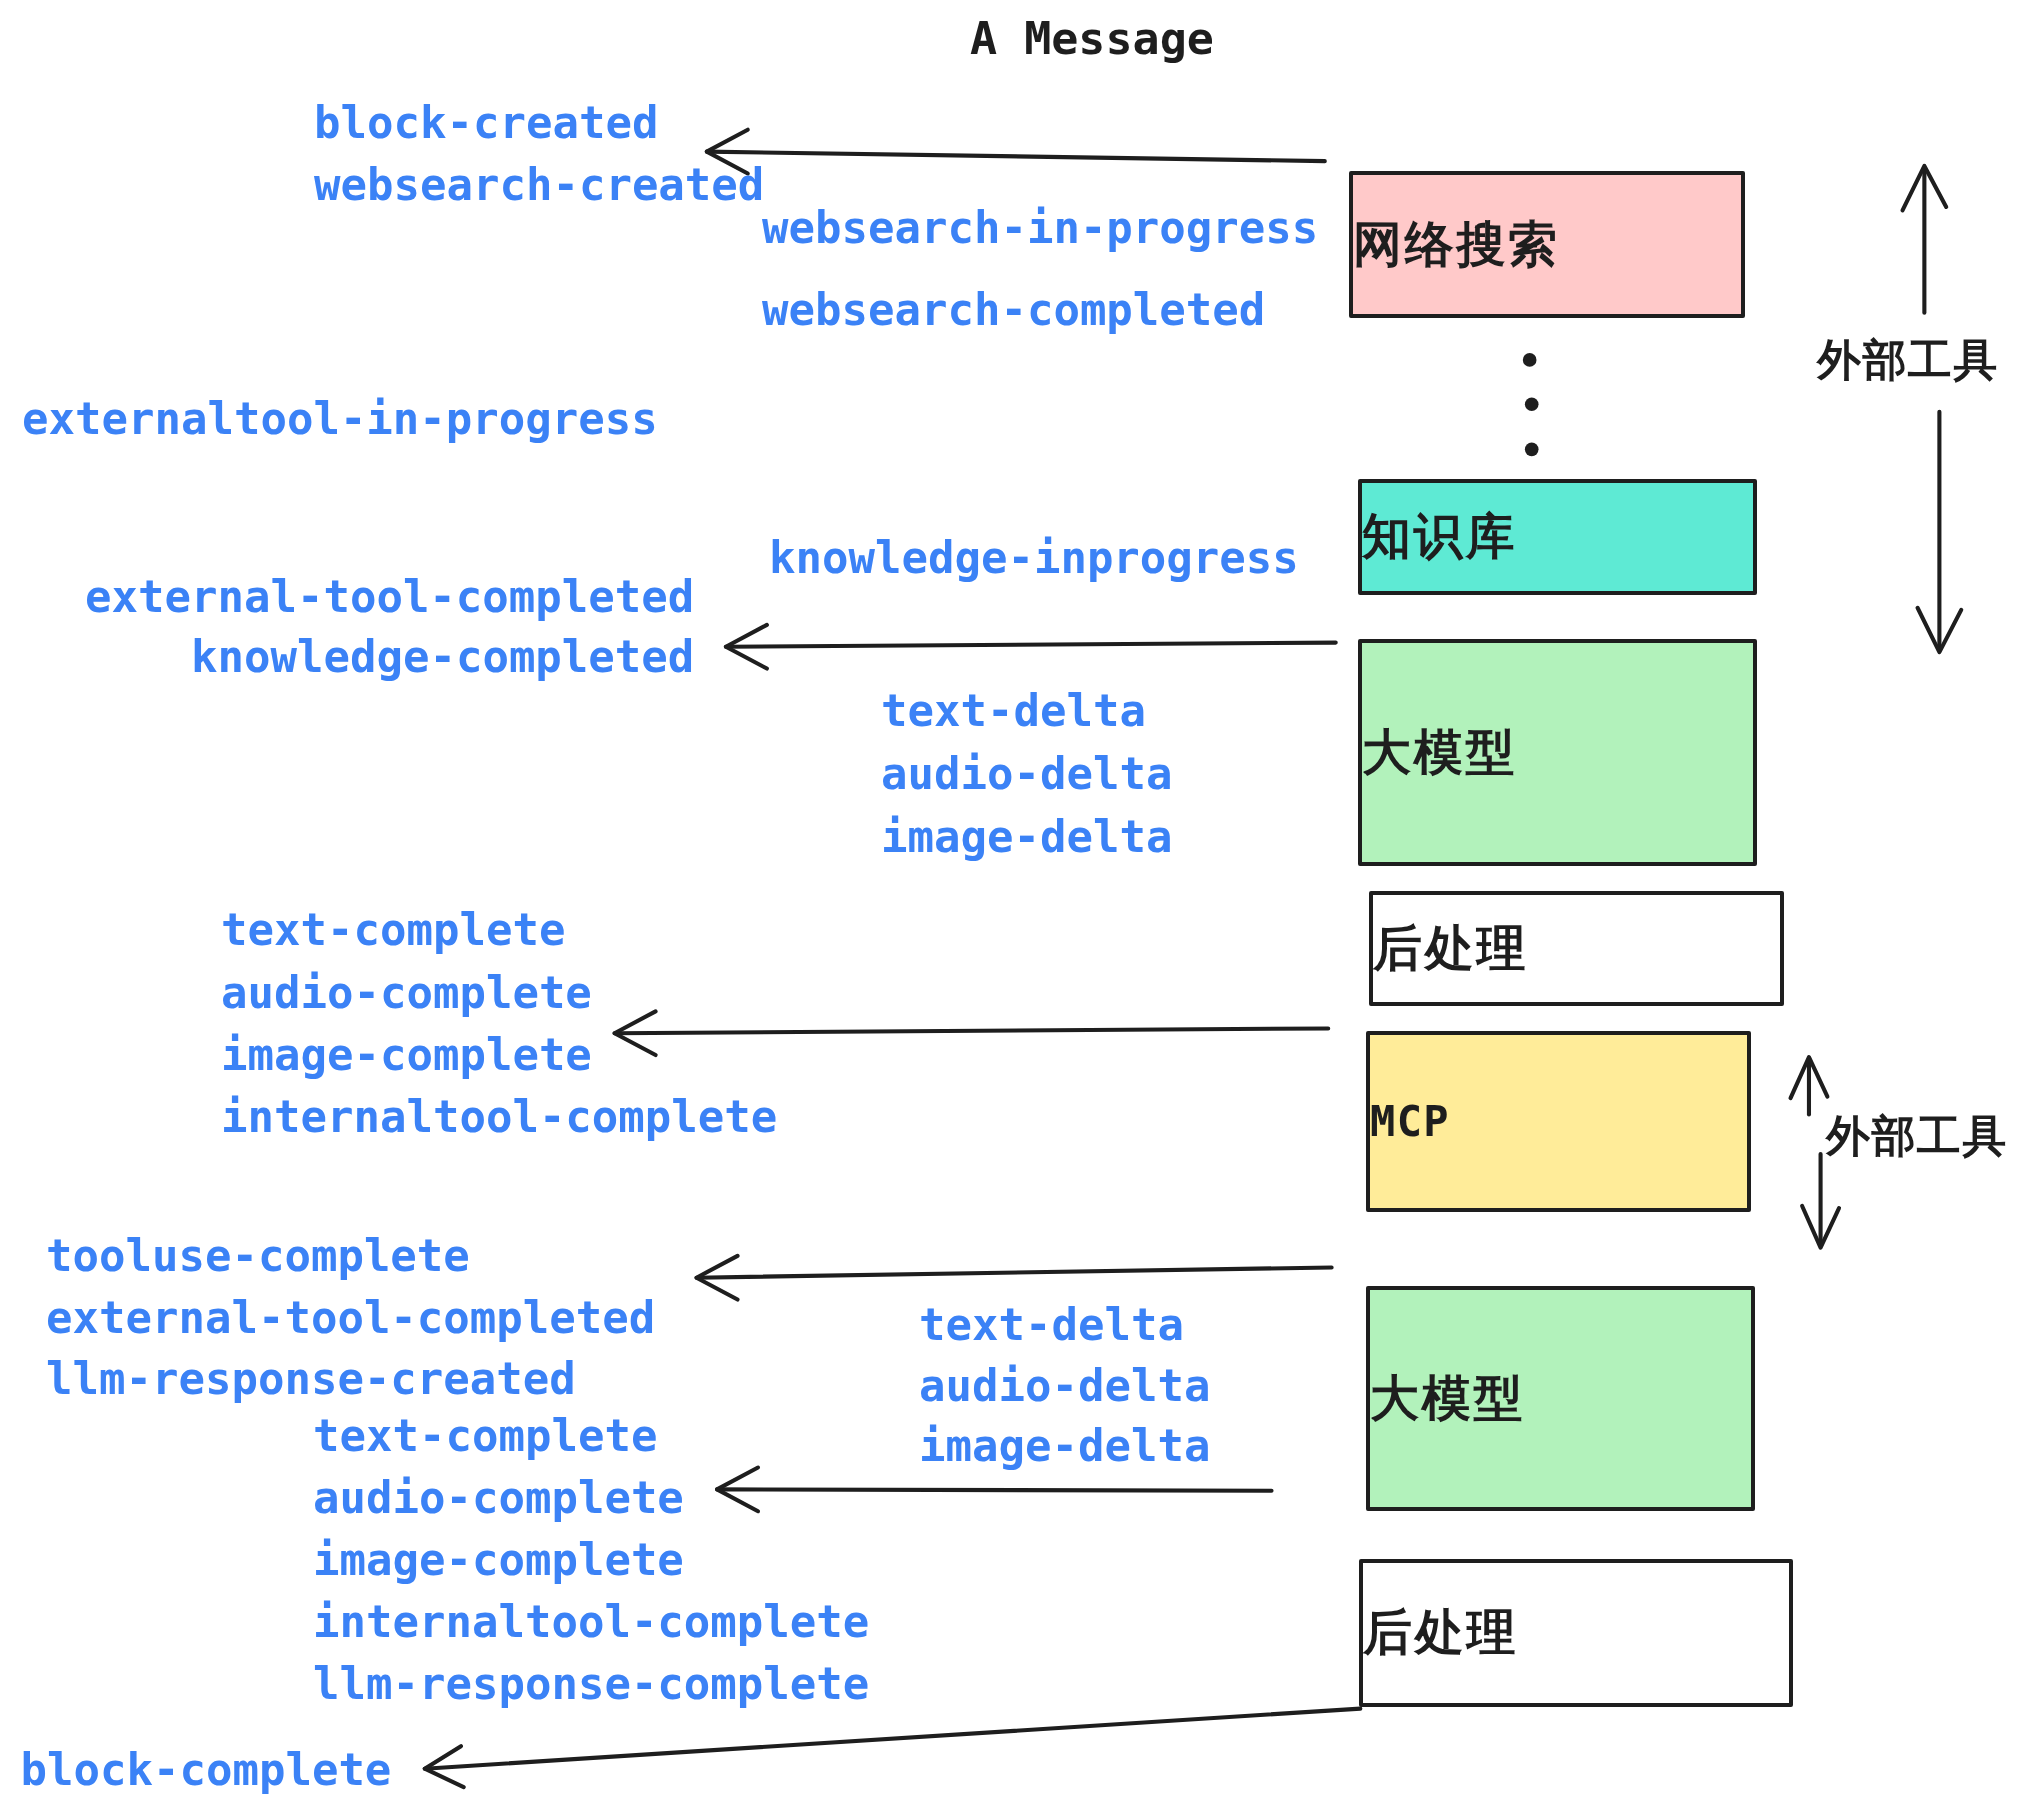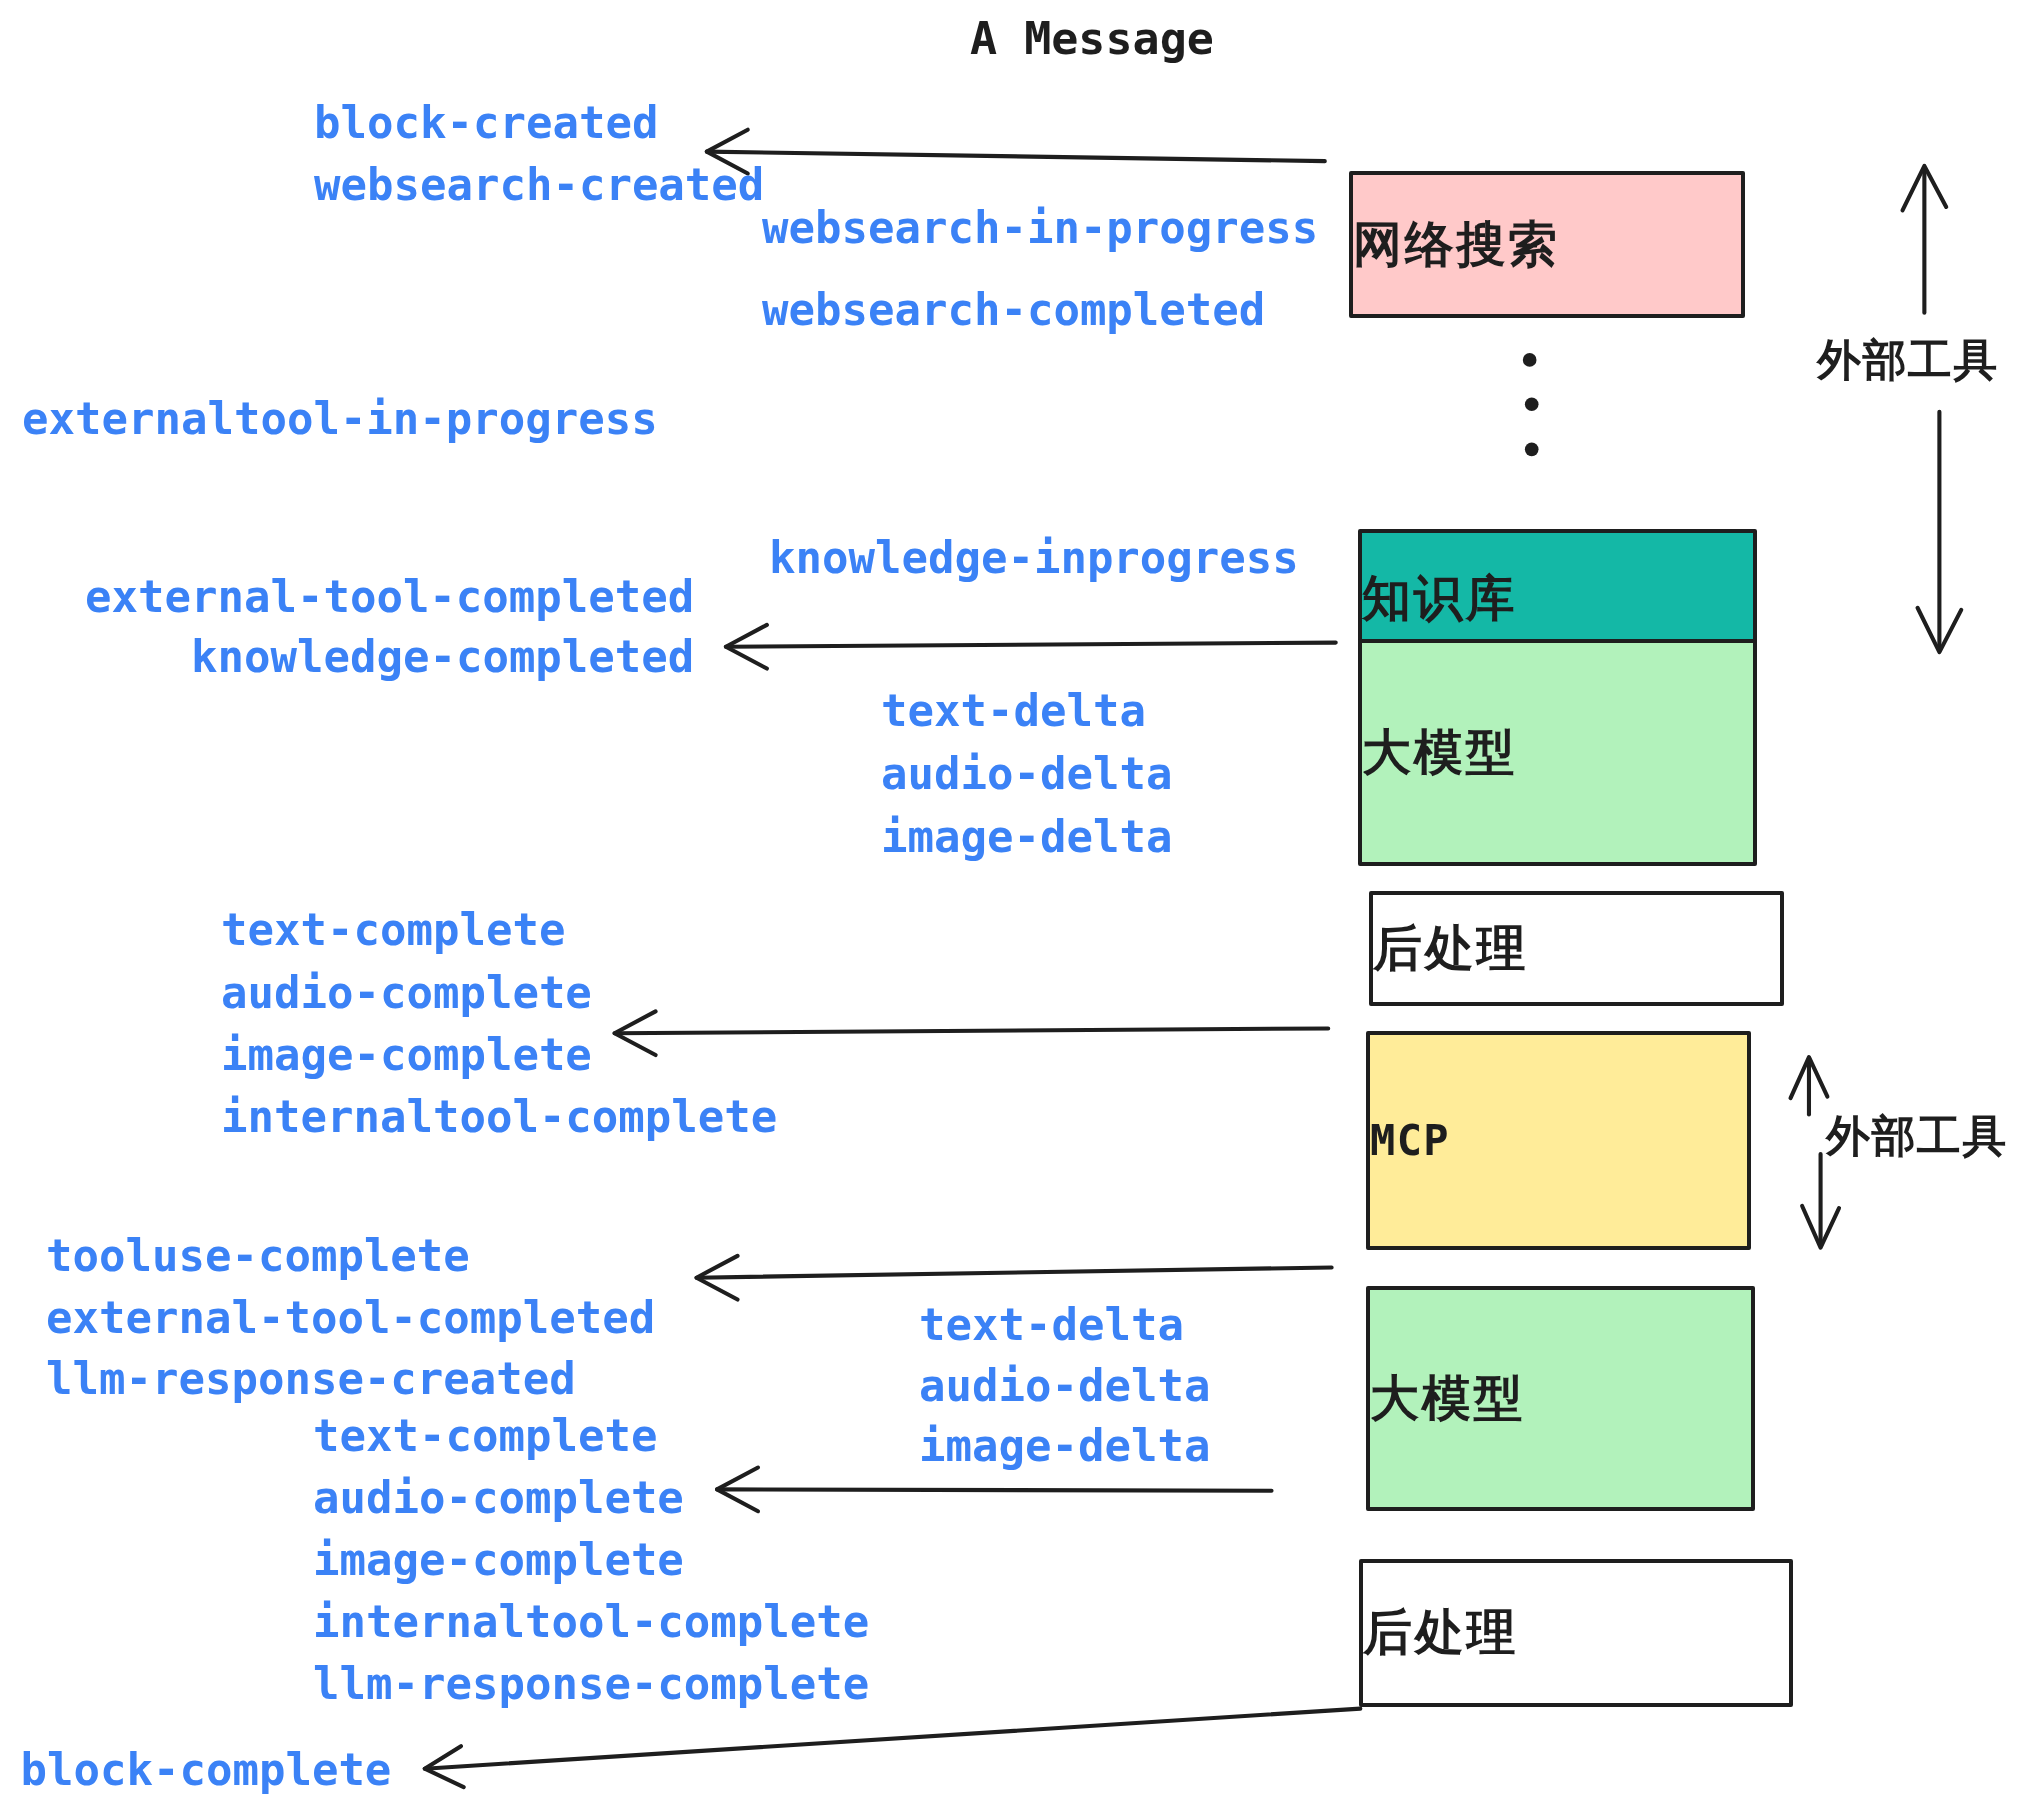--- a/index.html
+++ b/index.html
@@ -96,30 +96,30 @@
       <circle cx="2243" cy="592" r="10"></circle>
       <circle cx="2243" cy="658" r="10"></circle>
     </g>
   </svg>
 
   <div class="title" style="left:970px;top:38px">A Message</div>
 
   <div class="box" style="left: 1349px; top: 171px; width: 396px; height: 147px; background-color: rgb(255, 201, 201);">
     <span class="box-label">网络搜索</span>
   </div>
-  <div class="box" style="left: 1358px; top: 529px; width: 399px; height: 140px; background-color: #14b8a6;">
+  <div class="box" style="left: 1358px; top: 479px; width: 399px; height: 116px; background-color: #5eead4;">
     <span class="box-label">知识库</span>
   </div>
   <div class="box" style="left: 1358px; top: 639px; width: 399px; height: 227px; background-color: rgb(178, 242, 187);">
     <span class="box-label">大模型</span>
   </div>
   <div class="box" style="left: 1369px; top: 891px; width: 415px; height: 115px; background-color: rgb(255, 255, 255);">
     <span class="box-label">后处理</span>
   </div>
-  <div class="box" style="left: 1366px; top: 1031px; width: 385px; height: 219px; background-color: rgb(255, 236, 153);">
+  <div class="box" style="left: 1366px; top: 1031px; width: 385px; height: 181px; background-color: rgb(255, 236, 153);">
     <span class="box-label-mono">MCP</span>
   </div>
   <div class="box" style="left: 1366px; top: 1286px; width: 389px; height: 225px; background-color: rgb(178, 242, 187);">
     <span class="box-label">大模型</span>
   </div>
   <div class="box" style="left: 1359px; top: 1559px; width: 434px; height: 148px; background-color: rgb(255, 255, 255);">
     <span class="box-label">后处理</span>
   </div>
 
   <div class="side-label" style="left:1817px;top:360px">外部工具</div>

